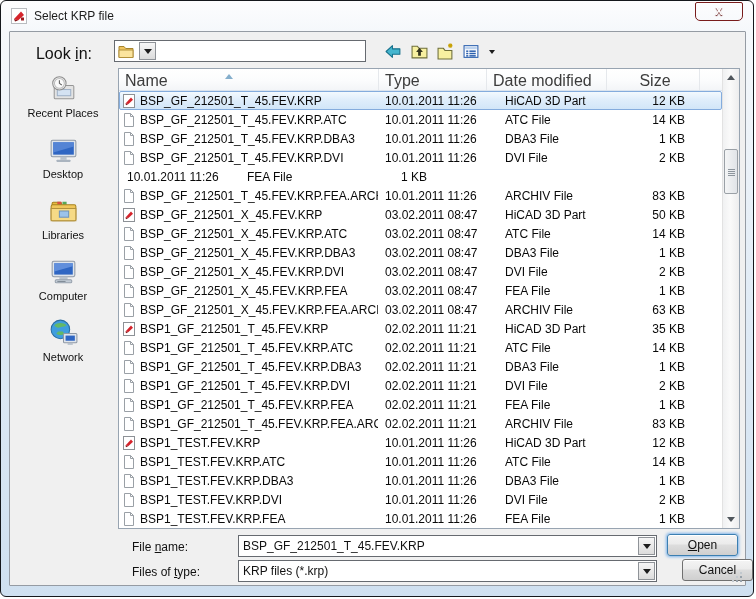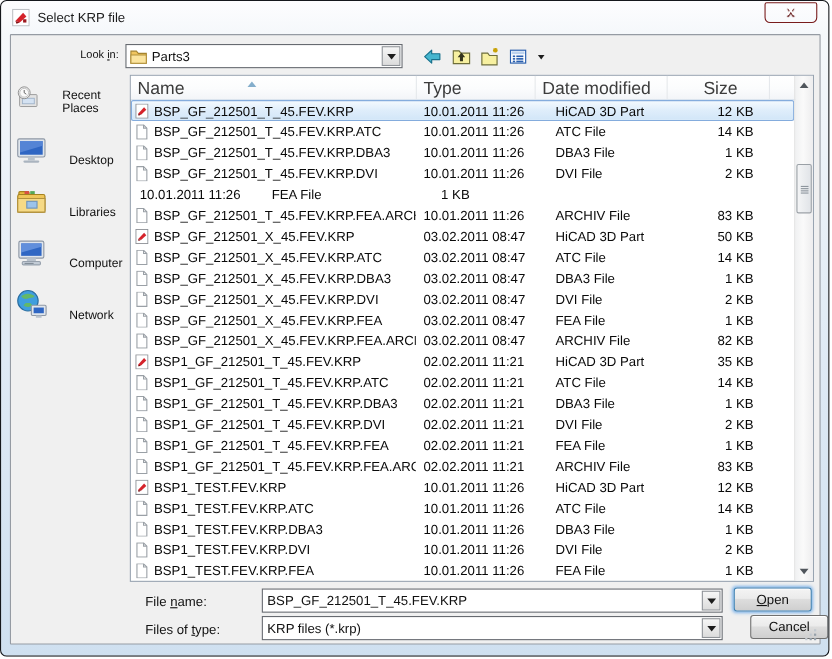--- a/index.html
+++ b/index.html
@@ -16,35 +16,35 @@
   .close-btn{position:absolute;left:694px;top:1px;width:48px;height:19px;cursor:default;
     border:1px solid #791c1c;border-radius:2px 2px 5px 5px;
     background:linear-gradient(180deg,#eSaaa 0,#e59c9c 0%,#d66060 30%,#bc3030 48%,#961d1d 52%,#ad2a2a 100%);
     box-shadow:inset 0 1px 0 rgba(255,255,255,.45);
     color:#fff;font-size:11px;font-weight:bold;text-align:center;line-height:17px;text-shadow:0 1px 1px #5e0f0f;}
 
   
   .panel{position:absolute;left:8px;top:30px;width:737px;height:555px;background:#f0f0f0;border:1px solid #959ba3;border-radius:1px;}
 
   
-  .lookin-label{position:absolute;left:10px;top:13px;width:88px;text-align:right;font-size:10px;color:#111;}
+  .lookin-label{position:absolute;left:10px;top:13px;width:88px;text-align:center;font-size:16px;color:#111;}
   .combo{background:#fff;border:1px solid #666a70;display:flex;align-items:center;font-size:12px;color:#111;}
   .lookin-combo{position:absolute;left:104px;top:8px;width:252px;height:22px;padding-left:3px;gap:4px;}
   .combo .flex{flex:1;overflow:hidden;white-space:nowrap;}
   .dd-btn{width:17px;align-self:stretch;margin:1px;border:1px solid #8f9398;background:linear-gradient(180deg,#f6f6f6,#dcdcdc);
     display:flex;align-items:center;justify-content:center;}
   .dd-btn::after{content:'';border:4px solid transparent;border-top:5px solid #1c1c1c;margin-top:5px;}
 
   .toolbar{position:absolute;left:374px;top:10px;display:flex;align-items:center;gap:8px;}
   .tool{width:18px;height:18px;display:flex;align-items:center;justify-content:center;}
   .view-caret{border:3.5px solid transparent;border-top:4.5px solid #1c1c1c;margin:4px 0 0 1px;}
 
   
   .sidebar{position:absolute;left:2px;top:40px;width:102px;display:flex;flex-direction:column;align-items:center;gap:14px;}
-  .place{display:flex;flex-direction:row;align-items:flex-end;gap:18px;width:100%;}
+  .place{display:flex;flex-direction:column;align-items:center;gap:2px;width:100%;}
   .place .lbl{font-size:11px;color:#111;}
 
   
   .list{position:absolute;left:108px;top:36px;width:622px;height:461px;background:#fff;border:1px solid #98a4b1;}
   .lheader{position:relative;height:22px;display:flex;font-size:16px;color:#3c3c3c;
     background:linear-gradient(180deg,#ffffff 0%,#fbfcfd 55%,#f3f5f8 100%);border-bottom:1px solid #dbe4ee;}
   .hcell{padding:3px 0 0 6px;border-right:1px solid #e5e8ec;position:relative;}
   .h-name{width:260px;}
   .h-date{width:120px;}
   .h-type{width:108px;}
@@ -105,21 +105,20 @@
   <div class="close-btn">X</div>
 
   <div class="panel">
 
     <div class="lookin-label">Look <u>i</u>n:</div>
     <div class="combo lookin-combo">
       <svg width="16" height="16" viewBox="0 0 16 16">
         <path d="M1,3.5 h5 l1.7,2 H15 v9 H1 z" fill="#f0c55f" stroke="#a5842e"></path>
         <path d="M1,7 h14 v7.5 H1 z" fill="#fbe49e" stroke="#b2913c"></path>
       </svg>
-      <span class="flex">Parts3</span>
       <span class="dd-btn"></span>
     </div>
 
     <div class="toolbar">
       <span class="tool">
         <svg width="17" height="17" viewBox="0 0 16 16">
           <polygon points="1,8 7,2.5 7,5.5 14,5.5 14,10.5 7,10.5 7,13.5" fill="#45b6cf" stroke="#17718c" stroke-linejoin="round"></polygon>
         </svg>
       </span>
       <span class="tool">
@@ -365,21 +364,21 @@
     <span class="cell c-name">
 
       <svg class="ic ic-file" width="12" height="14" viewBox="0 0 12 14">
         <path d="M1.5,0.5 h6 l3,3 v10 h-9 z" fill="#ffffff" stroke="#9aa0a6"></path>
         <path d="M7.5,0.5 v3 h3" fill="none" stroke="#9aa0a6"></path>
       </svg>
       <span class="nm">BSP_GF_212501_X_45.FEV.KRP.FEA.ARCHIV</span>
     </span>
     <span class="cell c-date">03.02.2011 08:47</span>
     <span class="cell c-type">ARCHIV File</span>
-    <span class="cell c-size">82 KB</span>
+    <span class="cell c-size">63 KB</span>
   </div>
           <div class="row" data-kind="hicad">
     <span class="cell c-name">
       <svg class="ic ic-hicad" width="12" height="14" viewBox="0 0 12 14">
         <rect x="0.5" y="0.5" width="11" height="13" fill="#ffffff" stroke="#8d9196"></rect>
         <path d="M2.5,9.5 L8,3.5 L10,5.8 L5.5,10 Z" fill="#d5232b"></path>
         <path d="M2.5,9.5 L5.5,10 L3,11.2 Z" fill="#7e1014"></path>
       </svg>
 
       <span class="nm">BSP1_GF_212501_T_45.FEV.KRP</span>

